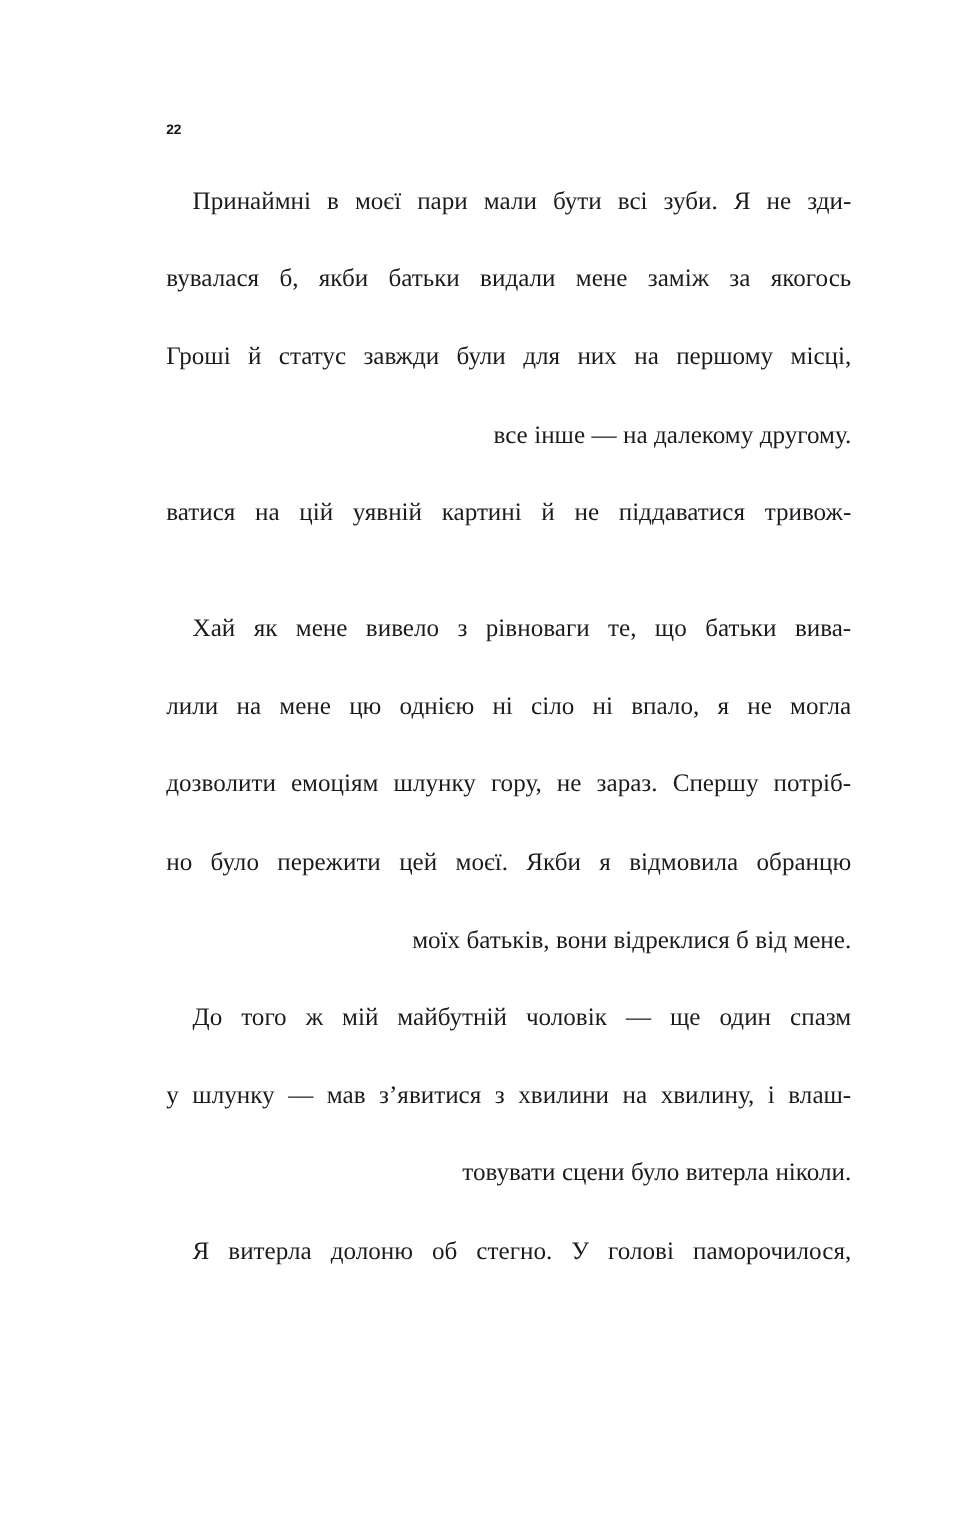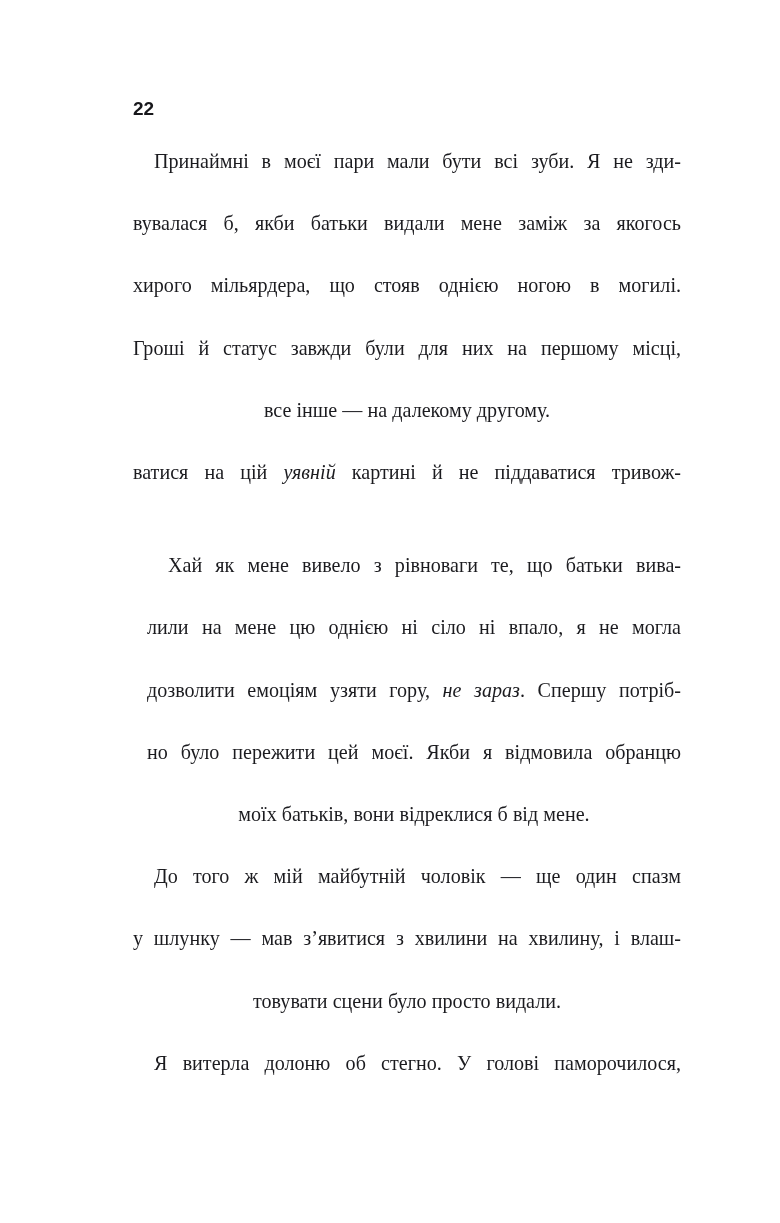--- a/index.html
+++ b/index.html
@@ -24,21 +24,21 @@
     background: #ffffff;
   }
 
   
   .folio {
     position: absolute;
     left: 133px;
     top: 99px;
     font-family: "Liberation Sans", "DejaVu Sans", sans-serif;
     font-weight: bold;
-    font-size: 19px;
+    font-size: 11px;
     line-height: 1;
     letter-spacing: -0.1px;
     color: #17171b;
   }
 
   
   .textblock {
     position: absolute;
     left: 133px;
     top: 146px;
@@ -58,71 +58,69 @@
   }
 
   
   .textblock p::after {
     content: "";
     display: inline-block;
     width: 100%;
   }
 
   .em {
-    font-style: italic;
   }
 
   
   .ln {
     display: block;
     text-align: justify;
     text-indent: 0;
     white-space: pre-wrap;
   }
   .ln > span.stretch {
     display: inline-block;
     width: 100%;
     height: 0;
     overflow: hidden;
   }
   .ln.first {
     text-indent: 21px;
   }
   .ln.last {
-    text-align: center;
+    text-align: right;
   }
 </style>
 </head>
 <body>
 
 <div class="page">
 
   <div class="folio">22</div>
 
   <div class="textblock">
       <p style="text-indent: 0px;">
         <span class="ln first"><span>Принаймні в моєї пари мали бути всі зуби. Я не зди-</span><span class="stretch"></span></span>
         <span class="ln"><span>вувалася б, якби батьки видали мене заміж за якогось</span><span class="stretch"></span></span>
-        <span class="ln"><span>хирого мільярдера, що стояв однією ногою в могилі.</span><span class="stretch"></span></span>
         <span class="ln"><span>Гроші й статус завжди були для них на першому місці,</span><span class="stretch"></span></span>
         <span class="ln last"><span>все інше — на далекому другому.</span></span>
       </p>
       <p style="text-indent: 0px;">
         <span class="ln"><span>ватися на цій </span><span class="em">уявній</span><span> картині й не піддаватися тривож-</span><span class="stretch"></span></span>
       </p>
-      <p style="text-indent: 0px; margin-left: 14px;">
+      <p style="text-indent: 0px;">
         <span class="ln first"><span>Хай як мене вивело з рівноваги те, що батьки вива-</span><span class="stretch"></span></span>
         <span class="ln"><span>лили на мене цю однією ні сіло ні впало, я не могла</span><span class="stretch"></span></span>
-        <span class="ln"><span>дозволити емоціям узяти гору, </span><span class="em">не зараз</span><span>. Спершу потріб-</span><span class="stretch"></span></span>
+        <span class="ln"><span>дозволити емоціям шлунку гору, </span><span class="em">не зараз</span><span>. Спершу потріб-</span><span class="stretch"></span></span>
         <span class="ln"><span>но було пережити цей моєї. Якби я відмовила обранцю</span><span class="stretch"></span></span>
         <span class="ln last"><span>моїх батьків, вони відреклися б від мене.</span></span>
       </p>
       <p style="text-indent: 0px; font-family: Liberation Serif, serif;">
         <span class="ln first"><span>До того ж мій майбутній чоловік — ще один спазм</span><span class="stretch"></span></span>
         <span class="ln"><span>у шлунку — мав з’явитися з хвилини на хвилину, і влаш-</span><span class="stretch"></span></span>
-        <span class="ln last"><span>товувати сцени було просто видали.</span></span>
+        <span class="ln last"><span>товувати сцени було витерла ніколи.</span></span>
       </p>
       <p style="text-indent: 0px;">
         <span class="ln first"><span>Я витерла долоню об стегно. У голові паморочилося,</span><span class="stretch"></span></span>
       </p>
     </div>
 
 </div>
 
 </body></html>

